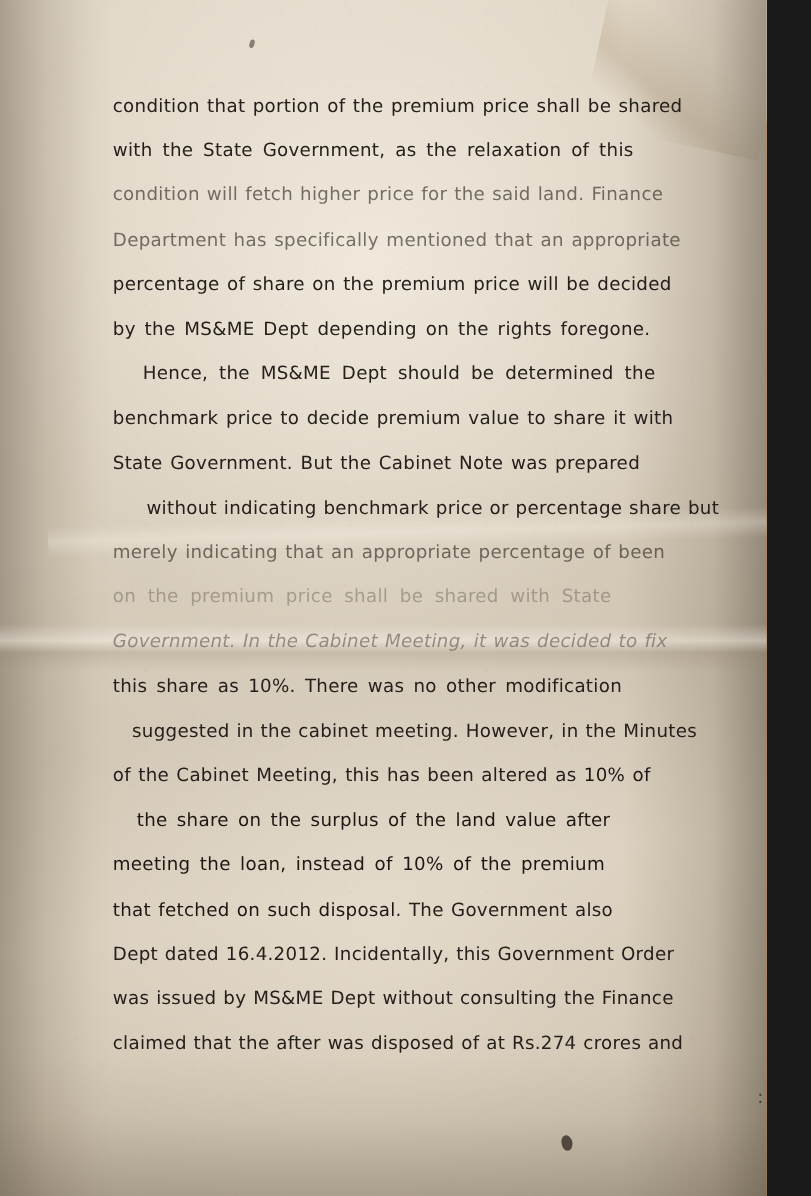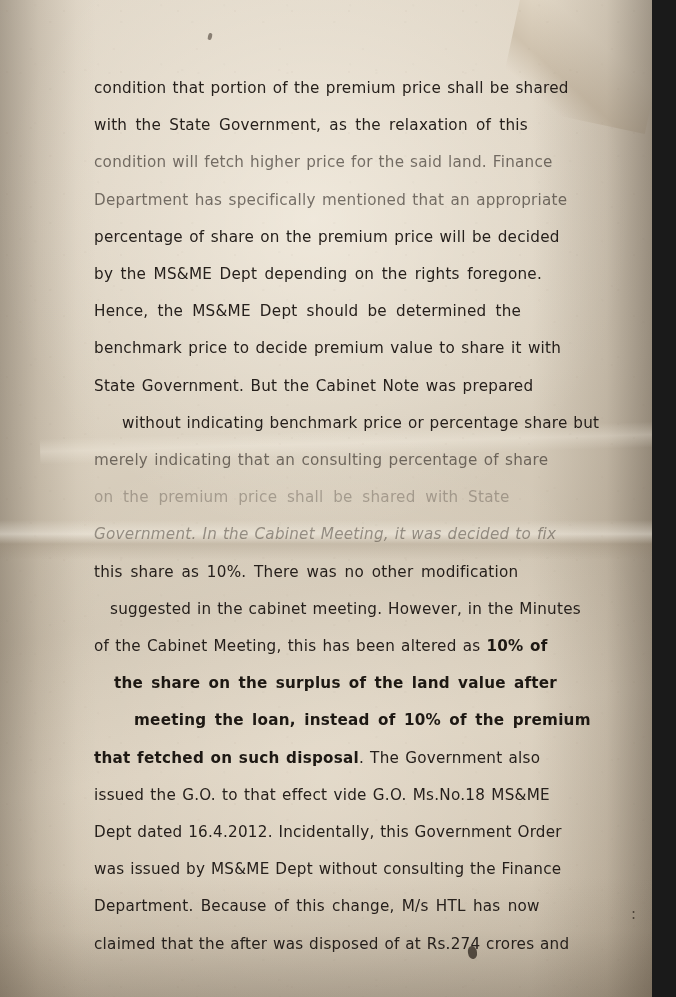--- a/index.html
+++ b/index.html
@@ -2,25 +2,26 @@
 <html><head>
 <meta charset="utf-8">
 <style>
   html, body {
     margin: 0;
     padding: 0;
     background: #1a1a1a;
   }
   #page {
     position: relative;
-    width: 652px;
+    width: 591px;
     height: 997px;
     overflow: hidden;
     background: #f97316;
     font-family: "DejaVu Sans", sans-serif;
+    padding-left: 48px;
   }
   
   #paper-base {
     position: absolute;
     inset: 0;
     background:
       radial-gradient(ellipse 70% 45% at 48% 22%, rgba(255,250,240,0.55) 0%, rgba(255,250,240,0.0) 70%),
       radial-gradient(ellipse 80% 50% at 50% 78%, rgba(255,248,236,0.35) 0%, rgba(255,248,236,0.0) 72%),
       linear-gradient(170deg, #e2d9ca 0%, #ded4c4 18%, #d9cfbe 42%, #cfc4b2 58%, #d7ccba 72%, #cdc1ae 88%, #c3b7a4 100%);
   }
@@ -99,21 +100,21 @@
   }
   .line {
     display: block;
     white-space: nowrap;
     text-align: justify;
   }
   
   .fade1 { color: rgba(42,35,30,0.62); }
   .fade2 { color: rgba(52,44,38,0.45); font-style: italic; }
   .fade3 { color: rgba(58,50,42,0.33); }
-  .bold { font-weight: bold; color: #1d1813; }
+  .bold { font-weight: normal; color: #1d1813; }
   .stray-mark {
     position: absolute;
     left: 208px; top: 33px;
     width: 4px; height: 7px;
     background: rgba(60,50,40,0.55);
     border-radius: 40%;
     transform: rotate(15deg);
   }
   .stray-colon {
     position: absolute;
@@ -146,35 +147,33 @@
 
   <div class="stray-mark"></div>
 
   <div id="doc-text">
       <div class="line " style="word-spacing: 1.05px;"><span>condition that portion of the premium price shall be shared</span></div>
       <div class="line " style="word-spacing: 3.1px;"><span>with the State Government, as the relaxation of this</span></div>
       <div class="line fade1" style="word-spacing: 0.8px;"><span>condition will fetch higher price for the said land.  Finance</span></div>
       <div class="line fade1" style="word-spacing: 1.2px;"><span>Department has specifically mentioned that an appropriate</span></div>
       <div class="line " style="word-spacing: 1.2px;"><span>percentage of share on the premium price will be decided</span></div>
       <div class="line " style="word-spacing: 2.3px;"><span>by the MS&amp;ME Dept depending on the rights foregone.</span></div>
-      <div class="line " style="word-spacing: 4px;"><span>Hence, the MS&amp;ME Dept should be determined the</span></div>
+      <div class="line " style="word-spacing: 4px; margin-left: 25px;"><span>Hence, the MS&amp;ME Dept should be determined the</span></div>
       <div class="line " style="word-spacing: 1.2px;"><span>benchmark price to decide premium value to share it with</span></div>
       <div class="line " style="word-spacing: 1.3px;"><span>State Government.   But the Cabinet Note was prepared</span></div>
       <div class="line " style="word-spacing: 0.6px; margin-left: 28px;"><span>without indicating benchmark price or percentage share but</span></div>
-      <div class="line fade1" style="word-spacing: 1.1px;"><span>merely indicating that an consulting percentage of share</span></div>
+      <div class="line fade1" style="word-spacing: 1.1px;"><span>merely indicating that an appropriate percentage of been</span></div>
       <div class="line fade3" style="word-spacing: 4.6px;"><span>on the premium price shall be shared with State</span></div>
       <div class="line fade2" style="word-spacing: 0.8px;"><span>Government.  In the Cabinet Meeting, it was decided to fix</span></div>
       <div class="line " style="word-spacing: 2.6px;"><span>this share as 10%.   There was no other modification</span></div>
       <div class="line " style="word-spacing: 0.7px; margin-left: 16px;"><span>suggested in the cabinet meeting.  However, in the Minutes</span></div>
       <div class="line " style="word-spacing: 1px;"><span>of the Cabinet Meeting, this has been altered as </span><span class="bold">10% of</span></div>
       <div class="line bold" style="word-spacing: 2.6px; margin-left: 20px;"><span class="bold">the share on the surplus of the land value after</span></div>
-      <div class="line bold" style="word-spacing: 2.8px; margin-left: 40px;"><span class="bold">meeting the loan, instead of 10% of the premium</span></div>
+      <div class="line bold" style="word-spacing: 2.8px;"><span class="bold">meeting the loan, instead of 10% of the premium</span></div>
       <div class="line " style="word-spacing: 1px;"><span class="bold">that fetched on such disposal</span><span>.  The Government also</span></div>
-      <div class="line " style="word-spacing: 1.1px;"><span>issued the G.O. to that effect vide G.O. Ms.No.18 MS&amp;ME</span></div>
       <div class="line " style="word-spacing: 0.6px;"><span>Dept dated 16.4.2012.  Incidentally, this Government Order</span></div>
       <div class="line " style="word-spacing: 0.7px;"><span>was issued by MS&amp;ME Dept without consulting the Finance</span></div>
-      <div class="line " style="word-spacing: 2.1px;"><span>Department.  Because of this change, M/s HTL has now</span></div>
       <div class="line " style="word-spacing: 0.6px;"><span>claimed that the after was disposed of at Rs.274 crores and</span></div>
     </div>
 
   <div class="stray-colon">:</div>
   <div class="ink-blob"></div>
 </div>
 
 </body></html>

